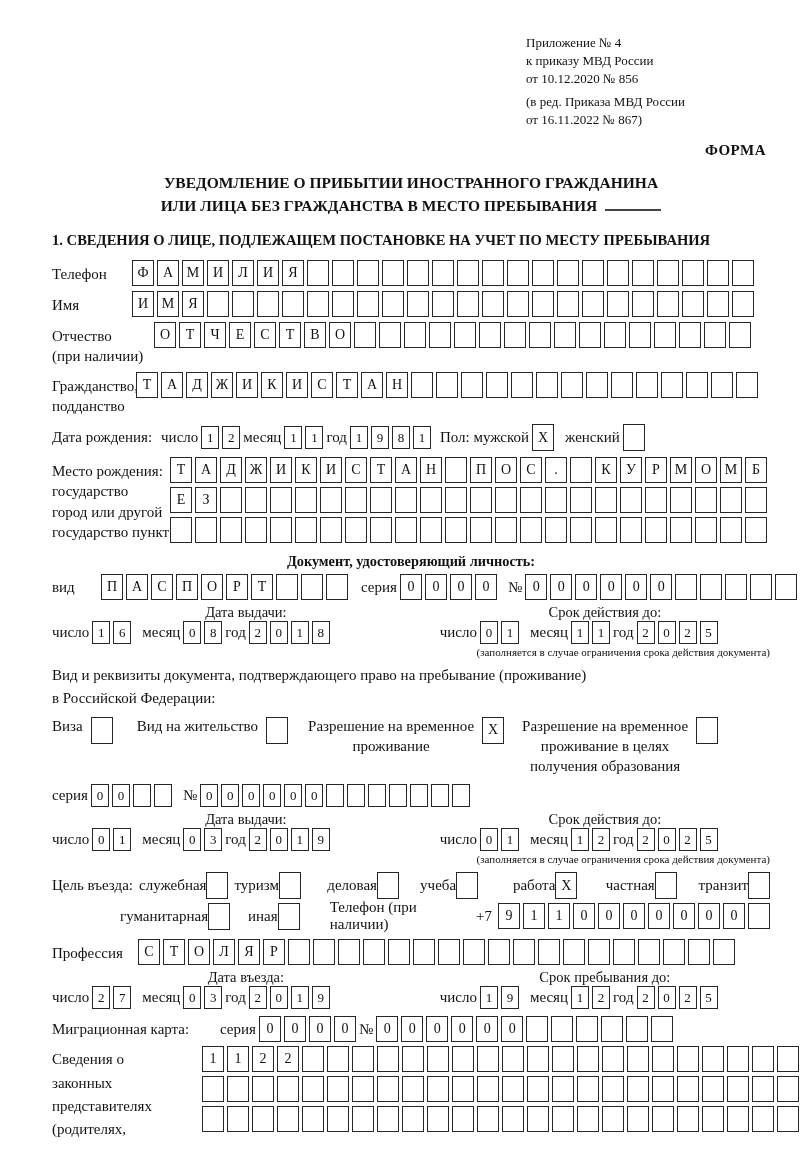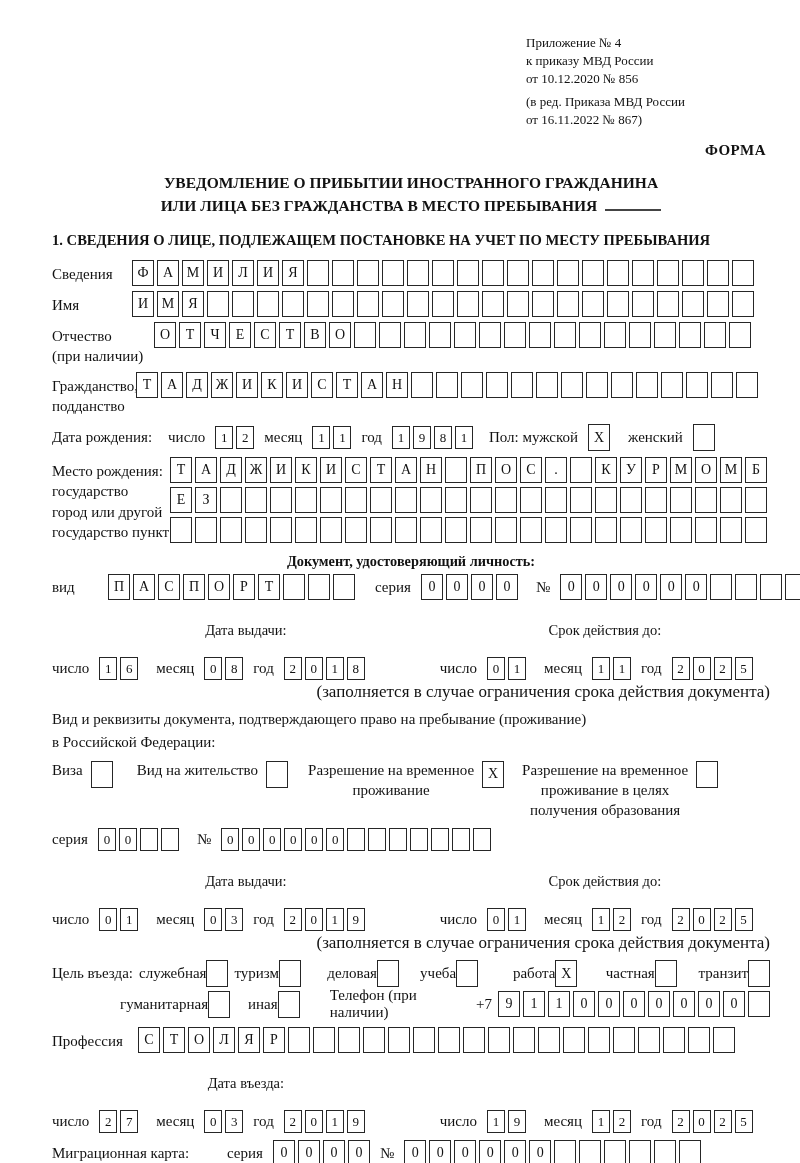--- a/index.html
+++ b/index.html
@@ -23,28 +23,28 @@
 
   .cells { display:flex; gap:3px; flex:none; }
   .cell { box-sizing:border-box; flex:none; width:22px; height:26px; border:1.5px solid #262626;
           display:inline-flex; align-items:center; justify-content:center; font-size:14px; background:#fff; }
   .cells.m .cell { width:18px; height:23px; font-size:13px; }
   .stack > .cells { margin-bottom:4px; }
 
   .checkbox { box-sizing:border-box; flex:none; width:22px; height:27px; border:1.5px solid #262626;
               display:inline-flex; align-items:center; justify-content:center; font-size:14px; }
 
-  .inline { display:flex; align-items:center; gap:10px; flex-wrap:nowrap; }
+  .inline { display:flex; align-items:center; gap:3px; flex-wrap:nowrap; }
   .inline .lbl { flex:none; }
   .doc-head { text-align:center; font-weight:bold; font-size:14.3px; margin-top:6px; }
 
-  .date-cols { display:flex; margin-top:18px; }
+  .date-cols { display:flex; margin-top:0; }
   .dc-left { width:54%; } .dc-right { width:46%; }
   .dc-head { text-align:center; font-size:14.5px; margin-top:4px; }
-  .date-note { text-align:right; font-size:17px; margin-top:2px; }
+  .date-note { text-align:right; font-size:11px; margin-top:2px; }
 
   .intro { margin-top:6px; line-height:1.55; }
   .res-opts { display:flex; align-items:flex-start; margin-top:5px; gap:10px; }
   .res-opt { display:flex; align-items:flex-start; gap:8px; }
   .res-opt .res-lbl { text-align:center; line-height:1.35; }
   .res-opt .checkbox { margin-top:1px; }
 
   .purpose-line { display:flex; align-items:center; margin-top:7px; gap:6px; }
   .popt { display:flex; align-items:center; }
   .purpose-line .spread { flex:1; }
@@ -68,21 +68,21 @@
 <div class="forma">ФОРМА</div>
 
 <div class="title">
   <div>УВЕДОМЛЕНИЕ О ПРИБЫТИИ ИНОСТРАННОГО ГРАЖДАНИНА</div>
   <div><span>ИЛИ ЛИЦА БЕЗ ГРАЖДАНСТВА В МЕСТО ПРЕБЫВАНИЯ</span><span class="blank-line"></span></div>
 </div>
 
 <div class="sec">1. СВЕДЕНИЯ О ЛИЦЕ, ПОДЛЕЖАЩЕМ ПОСТАНОВКЕ НА УЧЕТ ПО МЕСТУ ПРЕБЫВАНИЯ</div>
 
 <div class="frow" style="margin-top:11px">
-  <div class="flabel w80">Сведения</div>
+  <div class="flabel w80">Телефон</div>
   <div class="cells">
       <span class="cell">Ф</span>
       <span class="cell">А</span>
       <span class="cell">М</span>
       <span class="cell">И</span>
       <span class="cell">Л</span>
       <span class="cell">И</span>
       <span class="cell">Я</span>
       <span class="cell"></span>
       <span class="cell"></span>
@@ -592,20 +592,21 @@
       <span class="cell"></span>
       <span class="cell"></span>
       <span class="cell"></span>
       <span class="cell"></span>
     </div>
 </div>
 
 <div>
   <div class="date-cols">
     <div class="dc-left dc-head">Дата въезда:</div>
+    <div class="dc-right dc-head">Срок пребывания до:</div>
   </div>
   <div class="date-cols">
     <div class="dc-left inline">
       <span class="lbl">число</span>
       <span class="cells m">
           <span class="cell">2</span>
           <span class="cell">7</span>
         </span>
       <span class="lbl" style="margin-left:8px">месяц</span>
       <span class="cells m">

